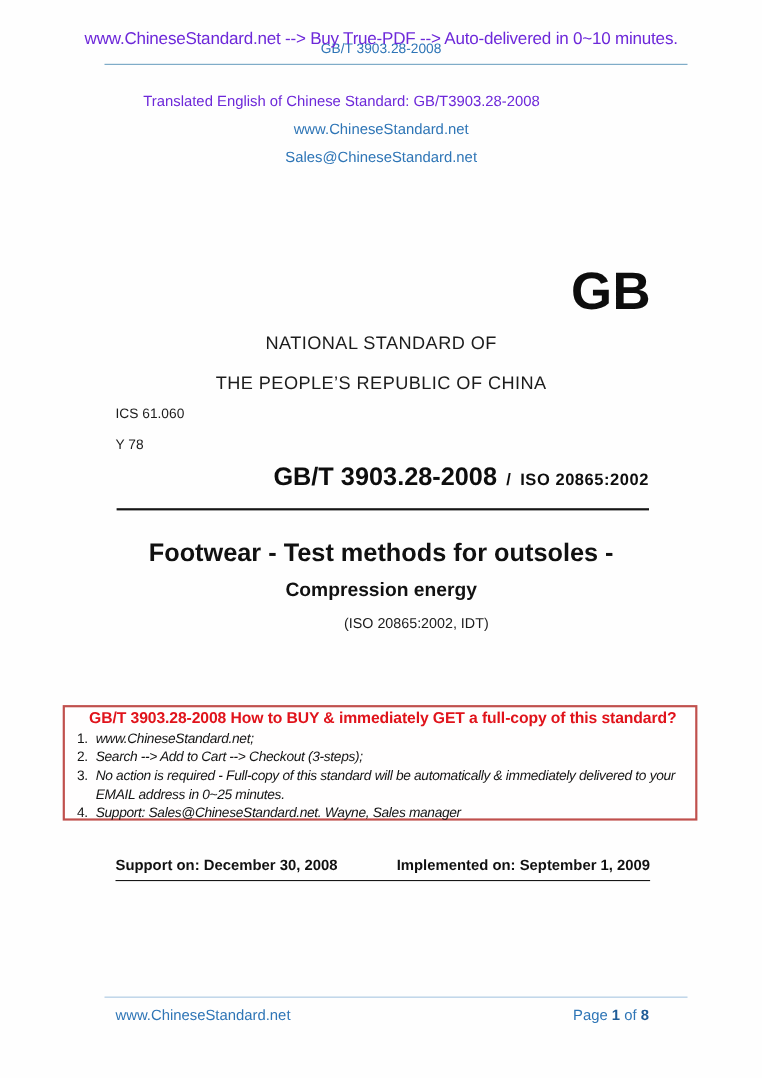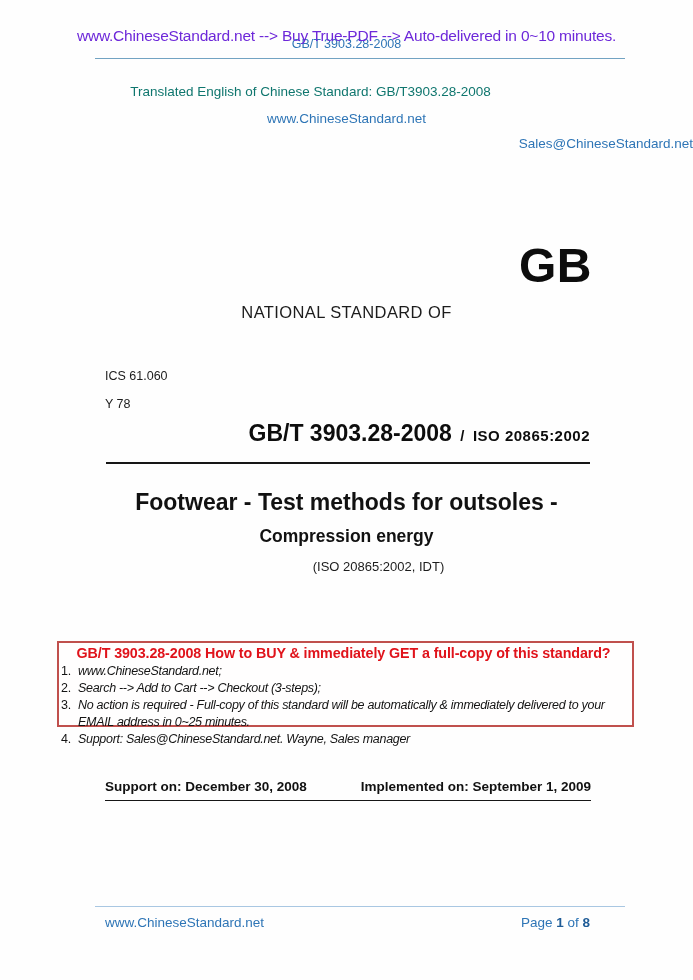--- a/index.html
+++ b/index.html
@@ -15,46 +15,46 @@
   
   .red-banner{
     top:27px;left:0;width:693px;text-align:center;
     color:#6d28d9;font-size:15.5px;letter-spacing:-0.2px;z-index:2;
   }
   .doc-num{
     top:37px;left:0;width:693px;text-align:center;
     color:#2e75b6;font-size:12.5px;z-index:1;
   }
   .rule-top{top:58px;left:95px;width:530px;border-top:1.5px solid #72a3c2;}
-  .translated{top:84px;left:0;width:621px;text-align:center;color:#0f766e;font-size:13.5px;}
+  .translated{top:84px;left:0;width:621px;text-align:center;color:#6d28d9;font-size:13.5px;}
   .blue-link{color:#2e75b6;font-size:13.5px;cursor:pointer;}
   .link1{top:109px;left:0;width:693px;text-align:center;}
-  .link2{top:134px;left:0;width:693px;text-align:right;}
+  .link2{top:134px;left:0;width:693px;text-align:center;}
   .link1 a,.link2 a{color:#2e75b6;}
 
   
   .gb-logo{top:238px;right:101px;font-size:48px;font-weight:bold;color:#0d0d0d;letter-spacing:0.5px;}
   .nat1{top:303px;left:0;width:693px;text-align:center;font-size:16.5px;color:#1c1c1c;letter-spacing:0.4px;}
   .nat2{top:340px;left:0;width:693px;text-align:center;font-size:16.5px;color:#1c1c1c;letter-spacing:0.4px;}
   .ics{top:369px;left:105px;font-size:12.5px;color:#1c1c1c;}
   .y78{top:397px;left:105px;font-size:12.5px;color:#1c1c1c;}
   .code-line{top:420px;left:105px;width:485px;text-align:right;color:#0d0d0d;white-space:nowrap;}
   .code-main{font-size:23px;font-weight:bold;}
   .code-slash{font-size:15px;font-weight:bold;padding:0 4px;}
   .code-iso{font-size:15px;font-weight:bold;letter-spacing:0.5px;}
   .rule-code{top:462px;left:106px;width:484px;border-top:2px solid #161616;}
   .title1{top:489px;left:0;width:693px;text-align:center;font-size:23px;font-weight:bold;color:#111;}
   .title2{top:526px;left:0;width:693px;text-align:center;font-size:17.5px;font-weight:bold;color:#111;}
   .idt{top:559px;left:0;width:693px;text-align:center;font-size:13px;color:#1c1c1c;margin-left:32px;}
 
   
   .buybox{
-    top:641px;left:57px;width:577px;height:86px;
+    top:641px;left:57px;width:577px;height:105px;
     border:2px solid #c0504d;box-sizing:border-box;
-    padding:1px 6px 0 2px;background:#fffefe;
+    padding:1px 6px 0 11px;background:#fffefe;
   }
   .buybox-title{
     text-align:center;color:#e0131b;font-weight:bold;
     font-size:14.3px;line-height:19px;letter-spacing:-0.1px;
   }
   .buy-item{display:flex;font-size:12.5px;line-height:17px;letter-spacing:-0.3px;color:#141414;}
   .buy-item .num{width:17px;flex:none;}
   .buy-item .txt{flex:1;font-style:italic;}
 
   
@@ -82,20 +82,21 @@
   <div class="abs red-banner">www.ChineseStandard.net --&gt; Buy True-PDF --&gt; Auto-delivered in 0~10 minutes.</div>
   <div class="abs doc-num">GB/T 3903.28-2008</div>
   <div class="abs rule-top"></div>
 
   <div class="abs translated">Translated English of Chinese Standard: GB/T3903.28-2008</div>
   <div class="abs link1"><a class="blue-link">www.ChineseStandard.net</a></div>
   <div class="abs link2"><a class="blue-link">Sales@ChineseStandard.net</a></div>
 
   <div class="abs gb-logo">GB</div>
   <div class="abs nat1">NATIONAL STANDARD OF</div>
+  <div class="abs nat2">THE PEOPLE’S REPUBLIC OF CHINA</div>
   <div class="abs ics">ICS 61.060</div>
   <div class="abs y78">Y 78</div>
 
   <div class="abs code-line">
     <span class="code-main">GB/T  3903.28-2008</span>
     <span class="code-slash">/</span>
     <span class="code-iso">ISO  20865:2002</span>
   </div>
   <div class="abs rule-code"></div>
 

